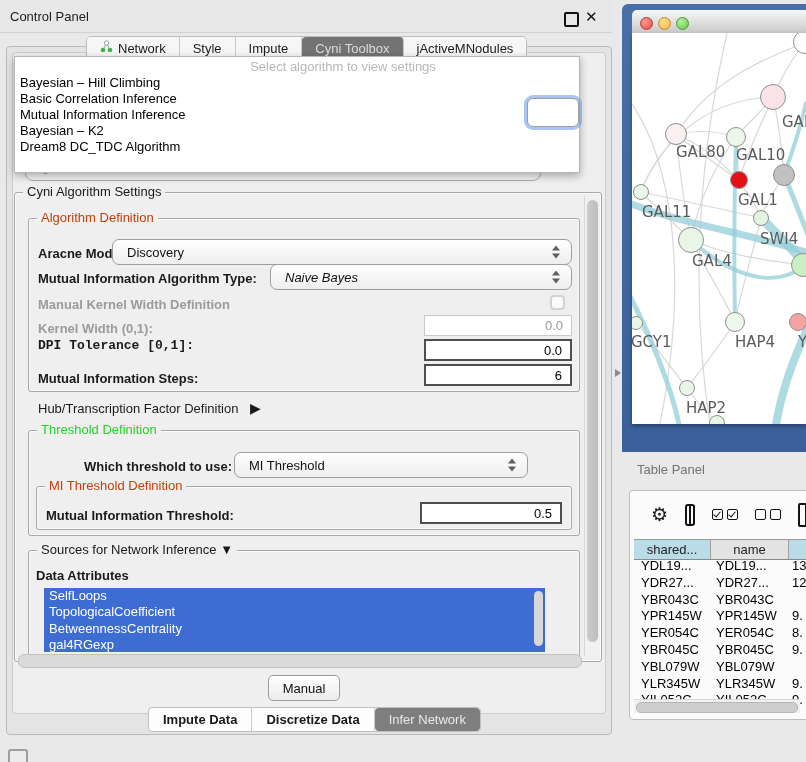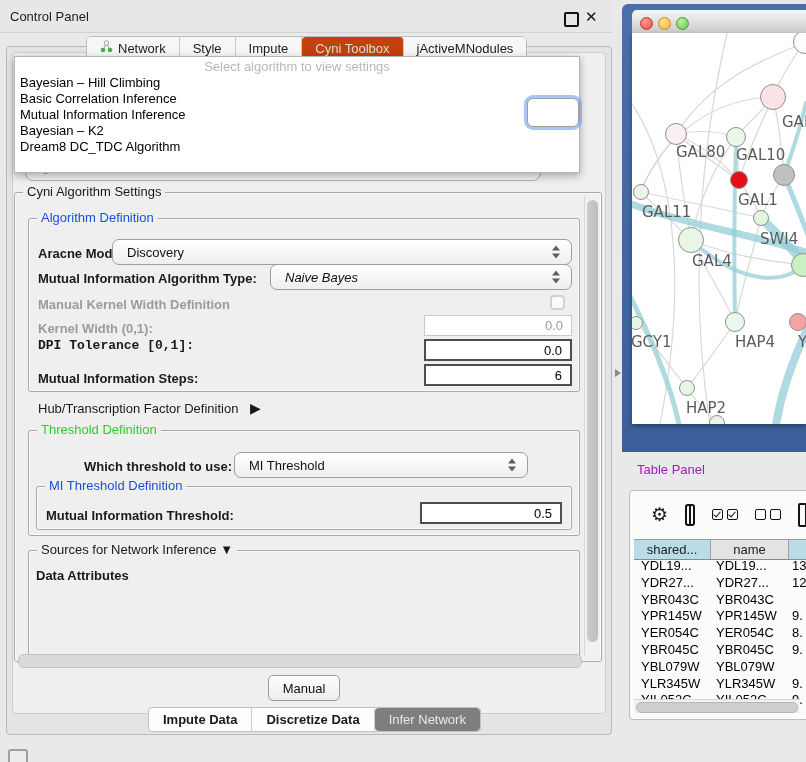--- a/index.html
+++ b/index.html
@@ -12,39 +12,39 @@
   .cp-title{left:10px;top:9px;font-size:13px;color:#1c1c1c;}
   .float-icon{left:564px;top:12px;width:11px;height:11px;border:2px solid #111;border-radius:2px;}
   .close-icon{left:585px;top:8px;font-size:15px;font-weight:bold;color:#111;}
 
   .cp-container{left:6px;top:46px;width:604px;height:687px;background:#e4e4e4;border:1px solid #b9b9b9;border-radius:4px;}
   .cp-inner{left:12px;top:52px;width:592px;height:660px;background:#efefef;border:1px solid #cdcdcd;border-radius:4px;}
 
   .cp-tabs{left:86px;top:36px;height:22px;display:flex;border:1px solid #bdbdbd;border-radius:5px;background:#f6f6f6;overflow:hidden;z-index:3;}
   .cp-tab{display:flex;align-items:center;gap:5px;padding:0 13px;font-size:13px;color:#1a1a1a;border-right:1px solid #c8c8c8;background:#f6f6f6;cursor:default;}
   .cp-tab:last-child{border-right:none;}
-  .cp-tab.selected{background:#c2410c;color:#dcdcdc;border-radius:4px;}
+  .cp-tab.selected{background:#737373;color:#dcdcdc;border-radius:4px;}
 
   .bottom-tabs{left:148px;top:707px;height:23px;display:flex;border:1px solid #c0c0c0;border-radius:4px;background:#fdfdfd;overflow:hidden;z-index:3;}
   .bottom-tab{display:flex;align-items:center;padding:0 14px;font-size:13px;font-weight:bold;color:#1a1a1a;border-right:1px solid #cccccc;}
   .bottom-tab:last-child{border-right:none;}
   .bottom-tab.selected{background:#7e7e7e;color:#e9e9e9;border-radius:4px;font-weight:normal;}
 
   
   .dropdown{left:14px;top:56px;width:564px;height:115px;background:#ffffff;border:1px solid #b5b5b5;box-shadow:0 3px 8px rgba(0,0,0,.3);z-index:5;}
-  .dropdown-header{width:100%;height:18px;text-align:center;font-size:13px;color:#b8b8b8;line-height:19px;}
+  .dropdown-header{width:100%;height:18px;text-align:center;font-size:13px;color:#b8b8b8;line-height:19px;padding-left:46px;}
   .dd-item{height:16px;line-height:16px;font-size:13px;color:#000;padding-left:5px;white-space:nowrap;}
   .dd-item.bold{font-weight:bold;}
   .combo-fragment{left:527px;top:98px;width:50px;height:27px;background:#fff;border:1px solid #9f9f9f;border-radius:6px;box-shadow:0 0 0 3px rgba(96,152,228,.55);z-index:6;}
   .hidden-combo{left:25px;top:152px;width:516px;height:29px;background:#f4f4f4;border:1px solid #adadad;border-radius:8px;z-index:1;font-size:13px;color:#9a9a9a;line-height:27px;padding-left:16px;box-sizing:border-box;}
 
   
   .group{border:1px solid #a8a8a8;border-radius:3px;box-shadow:inset 0 0 0 1px rgba(255,255,255,.7);}
   .legend{position:absolute;top:-9px;left:8px;background:#efefef;padding:0 4px;font-size:13px;color:#1a1a1a;white-space:nowrap;}
-  .legend.blue{color:#1d4ed8;}
+  .legend.blue{color:#c2410c;}
   .legend.green{color:#2ecc2e;}
 
   .flabel{font-size:13px;font-weight:bold;color:#1a1a1a;white-space:nowrap;}
   .flabel.disabled{color:#9b9b9b;}
 
   .combo{border:1px solid #9e9e9e;border-radius:7px;background:linear-gradient(#ffffff,#eeeeee);font-size:13px;color:#111;display:flex;align-items:center;padding-left:14px;box-sizing:border-box;}
   .stepper{position:absolute;right:10px;top:50%;transform:translateY(-50%);width:9px;height:13px;}
   .stepper::before{content:"";position:absolute;top:0;left:0;border-left:4px solid transparent;border-right:4px solid transparent;border-bottom:5px solid #5e5e5e;}
   .stepper::after{content:"";position:absolute;bottom:0;left:0;border-left:4px solid transparent;border-right:4px solid transparent;border-top:5px solid #5e5e5e;}
 
@@ -68,21 +68,21 @@
   
   .desktop-frame{left:622px;top:4px;width:184px;height:448px;background:linear-gradient(#4a6fa8,#3a5f99);border-top-left-radius:6px;}
   .net-titlebar{left:632px;top:10px;width:174px;height:23px;background:linear-gradient(#f7f7f7,#c9c9c9);border-bottom:1px solid #979797;border-top-left-radius:5px;}
   .tl{position:absolute;top:7px;width:13px;height:13px;border-radius:50%;box-sizing:border-box;}
   .net-canvas{left:632px;top:33px;width:174px;height:391px;background:#ffffff;overflow:hidden;box-shadow:0 2px 4px rgba(0,0,0,.35);}
   .node{position:absolute;border-radius:50%;border:1px solid #8f8f8f;box-sizing:border-box;}
   .nlabel{position:absolute;font-size:15px;color:#5b5b5b;white-space:nowrap;font-family:"DejaVu Sans",sans-serif;}
 
   
   .tp-titlebar{left:612px;top:452px;width:194px;height:35px;background:#e9e9e9;}
-  .tp-title{left:637px;top:462px;font-size:13px;color:#a21caf;}
+  .tp-title{left:637px;top:462px;font-size:13px;color:#737373;}
   .table-panel{left:629px;top:490px;width:177px;height:228px;background:#fbfbfb;border:1px solid #bdbdbd;border-radius:4px 0 0 4px;overflow:hidden;}
   .tp-toolbar{position:absolute;left:0;top:0;width:100%;height:47px;display:flex;align-items:center;gap:17px;padding-left:21px;box-sizing:border-box;}
   .gear{font-size:19px;color:#1a1a1a;line-height:1;}
   .icon-split{width:20px;height:18px;border:2px solid #131313;border-radius:3px;position:relative;}
   .icon-split::after{content:"";position:absolute;left:50%;top:0;bottom:0;width:2px;background:#131313;transform:translateX(-50%);}
   .cbgroup{display:flex;gap:4px;}
   .cb{width:9px;height:9px;border:1.5px solid #131313;border-radius:2px;position:relative;}
   .cb.checked::after{content:"";position:absolute;left:2px;top:0;width:3px;height:6px;border:solid #131313;border-width:0 1.5px 1.5px 0;transform:rotate(40deg);}
   .icon-doc{width:16px;height:20px;border:2px solid #131313;border-radius:2px;}
   .tp-header{position:absolute;left:4px;top:48px;height:19px;display:flex;border-top:1px solid #9a9a9a;border-bottom:1px solid #8a8a8a;}
@@ -189,20 +189,28 @@
   <div class="abs flabel" style="left:46px;top:508px;z-index:2;">Mutual Information Threshold:</div>
   <div class="abs numfield" style="left:420px;top:502px;width:142px;height:22px;z-index:2;">0.5</div>
 
   <div class="abs group" style="left:28px;top:550px;width:550px;height:106px;z-index:2;">
     <span class="legend">
       <span>Sources for Network Inference</span>
       <span>▼</span>
     </span>
   </div>
   <div class="abs flabel" style="left:36px;top:568px;z-index:2;">Data Attributes</div>
+  <div class="abs attr-list" style="left:44px;top:588px;width:501px;height:64px;z-index:2;">
+
+  <div class="attr-item">SelfLoops</div>
+      <div class="attr-item">TopologicalCoefficient</div>
+      <div class="attr-item">BetweennessCentrality</div>
+      <div class="attr-item">gal4RGexp</div>
+      <div class="attr-scroll"></div>
+    </div>
 
   <div class="abs hscroll-thumb" style="left:18px;top:654px;width:562px;height:12px;z-index:2;"></div>
 
   <div class="abs apply-btn">Manual</div>
 
   <div class="abs bottom-tabs">
       <div class="bottom-tab">Impute Data</div>
       <div class="bottom-tab">Discretize Data</div>
       <div class="bottom-tab selected">Infer Network</div>
     </div>

